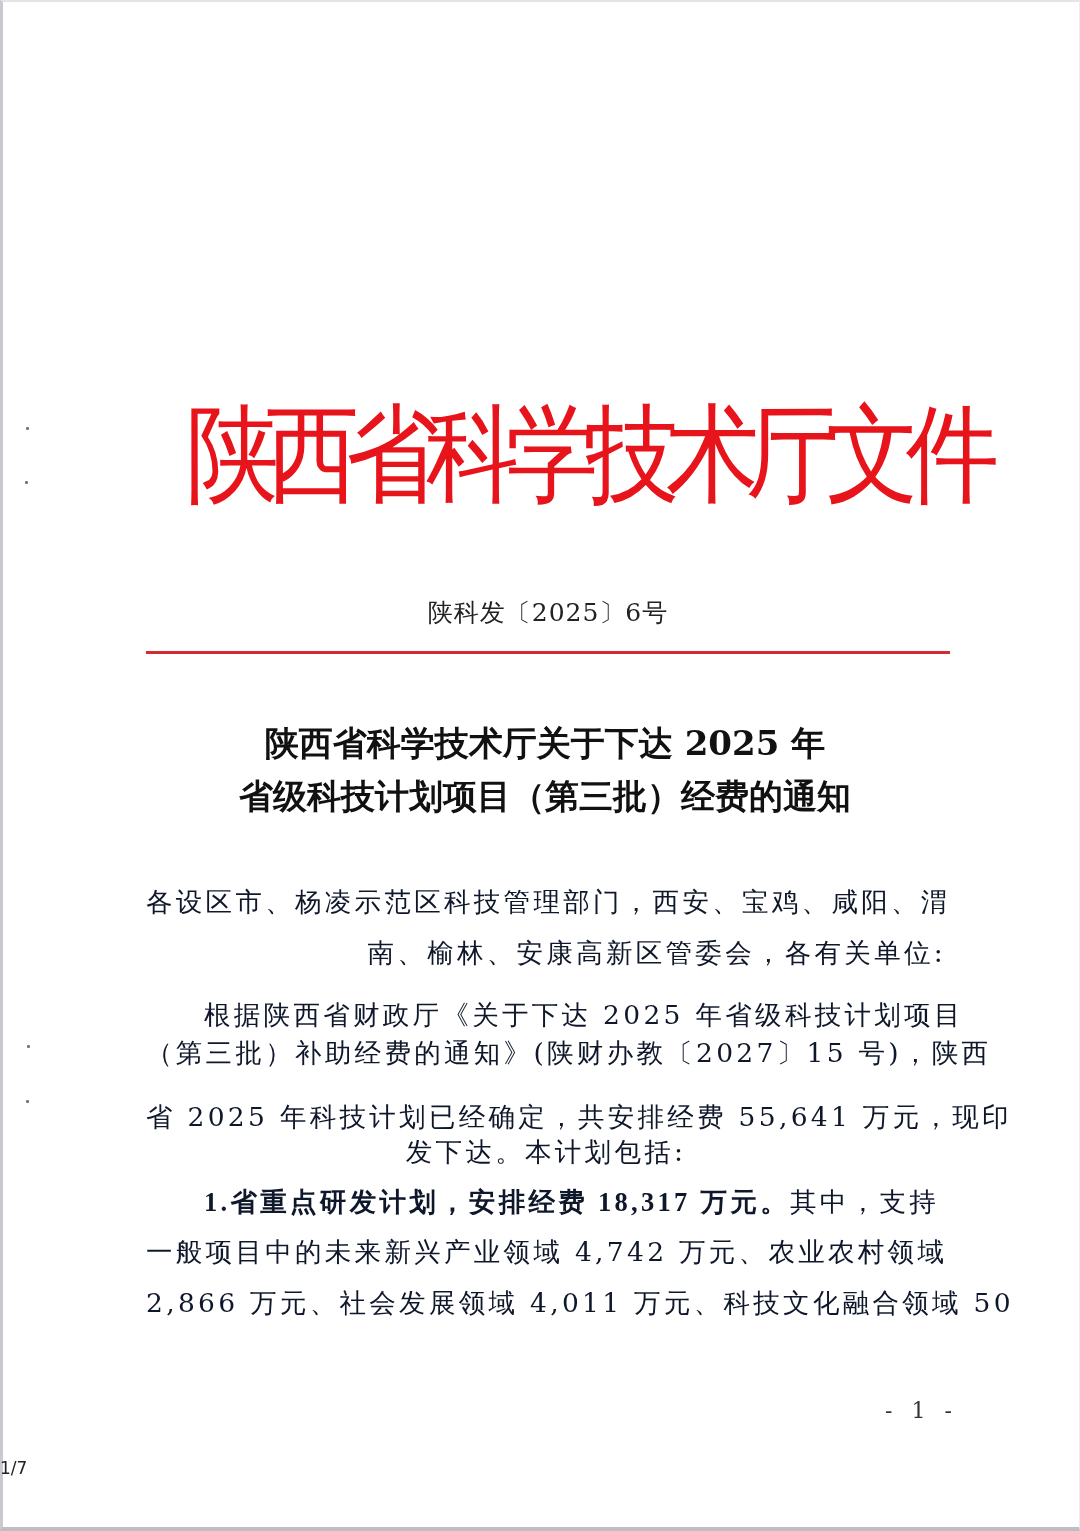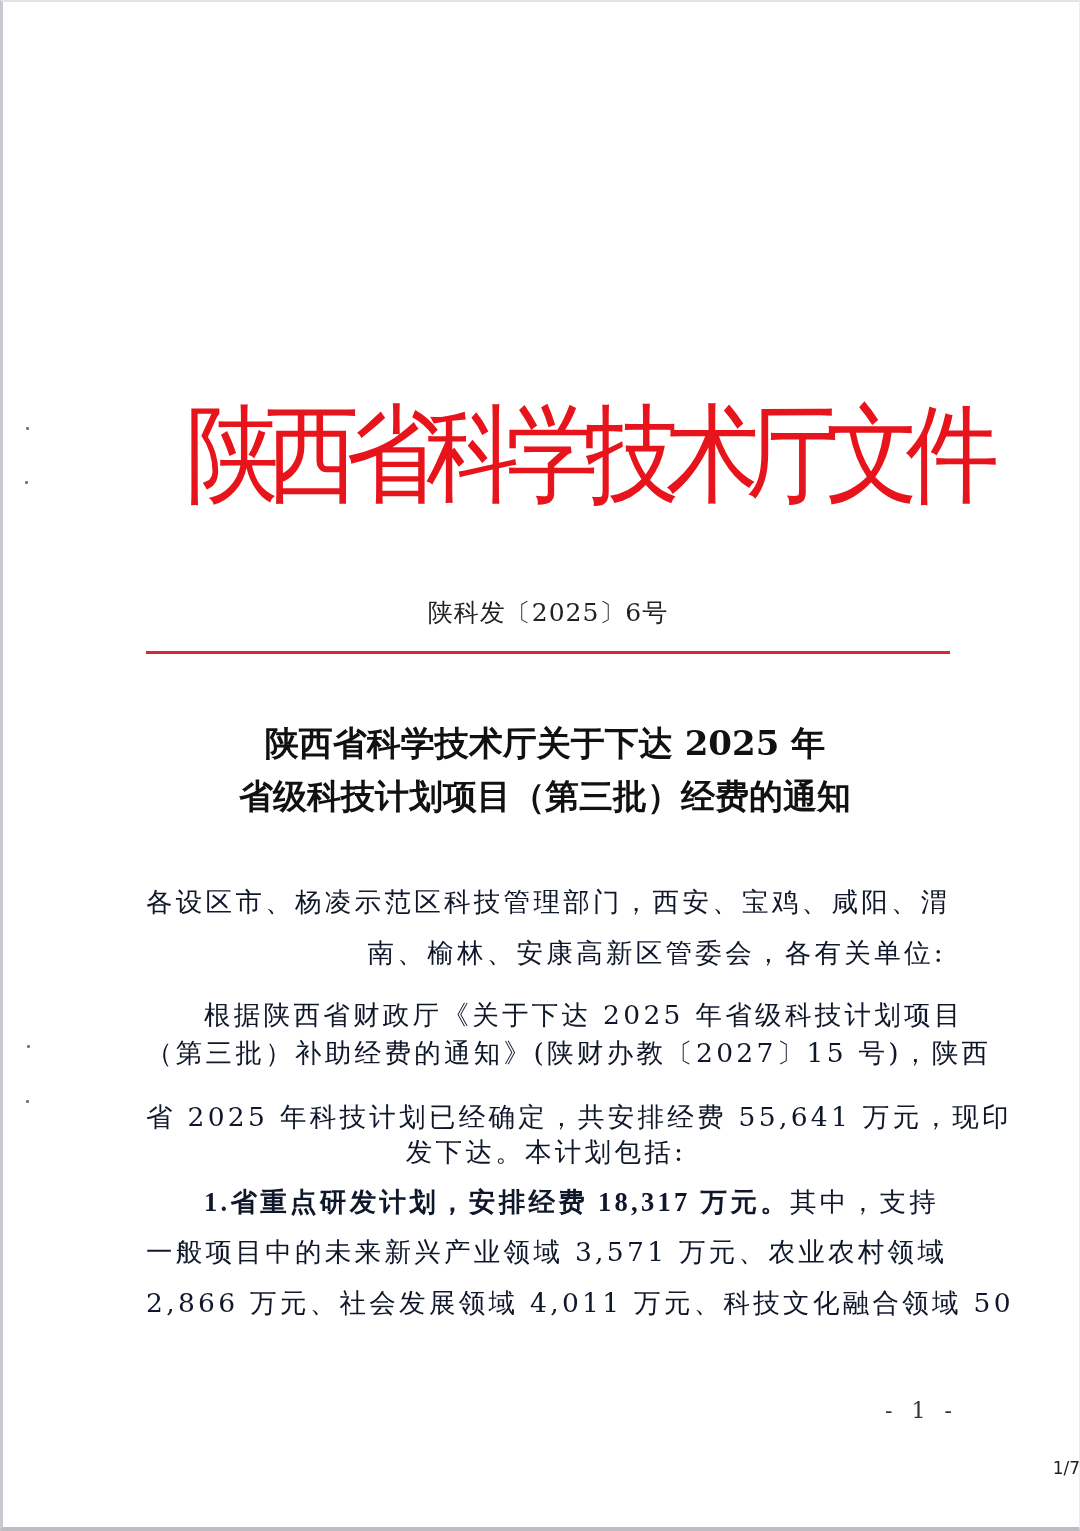--- a/index.html
+++ b/index.html
@@ -84,21 +84,21 @@
       position: absolute;
       left: 885px; top: 1398px;
       font-size: 22px;
       color: #333;
       letter-spacing: 6px;
     }
     .pager {
       position: absolute;
       left: 0; width: 1080px;
       top: 1458px;
-      text-align: right;
+      text-align: left;
       font-family: "DejaVu Sans", "Liberation Sans", sans-serif;
       font-size: 17px;
       color: #222;
     }
   </style>
 </head>
 <body>
 
 <div class="frame"></div>
 
@@ -118,18 +118,18 @@
 
 <div class="body-line" style="top:885px;">各设区市、杨凌示范区科技管理部门，西安、宝鸡、咸阳、渭</div>
 <div class="body-line" style="top:936px;text-align:right;">南、榆林、安康高新区管委会，各有关单位:</div>
 <div class="body-line indent" style="top:986px;margin-top:12px;">根据陕西省财政厅《关于下达 2025 年省级科技计划项目</div>
 <div class="body-line" style="top:1036px;">（第三批）补助经费的通知》(陕财办教〔2027〕15 号)，陕西</div>
 <div class="body-line" style="top:1100px;">省 2025 年科技计划已经确定，共安排经费 55,641 万元，现印</div>
 <div class="body-line" style="top:1135px;text-align:center;">发下达。本计划包括:</div>
 <div class="body-line indent" style="top:1185px;">
   <span class="bold">1.省重点研发计划，安排经费 18,317 万元。</span><span>其中，支持</span>
 </div>
-<div class="body-line" style="top:1235px;">一般项目中的未来新兴产业领域 3,571 万元、农业农村领域</div>
+<div class="body-line" style="top:1235px;">一般项目中的未来新兴产业领域 4,742 万元、农业农村领域</div>
 <div class="body-line" style="top:1286px;">2,866 万元、社会发展领域 4,011 万元、科技文化融合领域 50</div>
 
 <div class="page-num">- 1 -</div>
 
 <div class="pager">1/7</div>
 
 </body></html>

